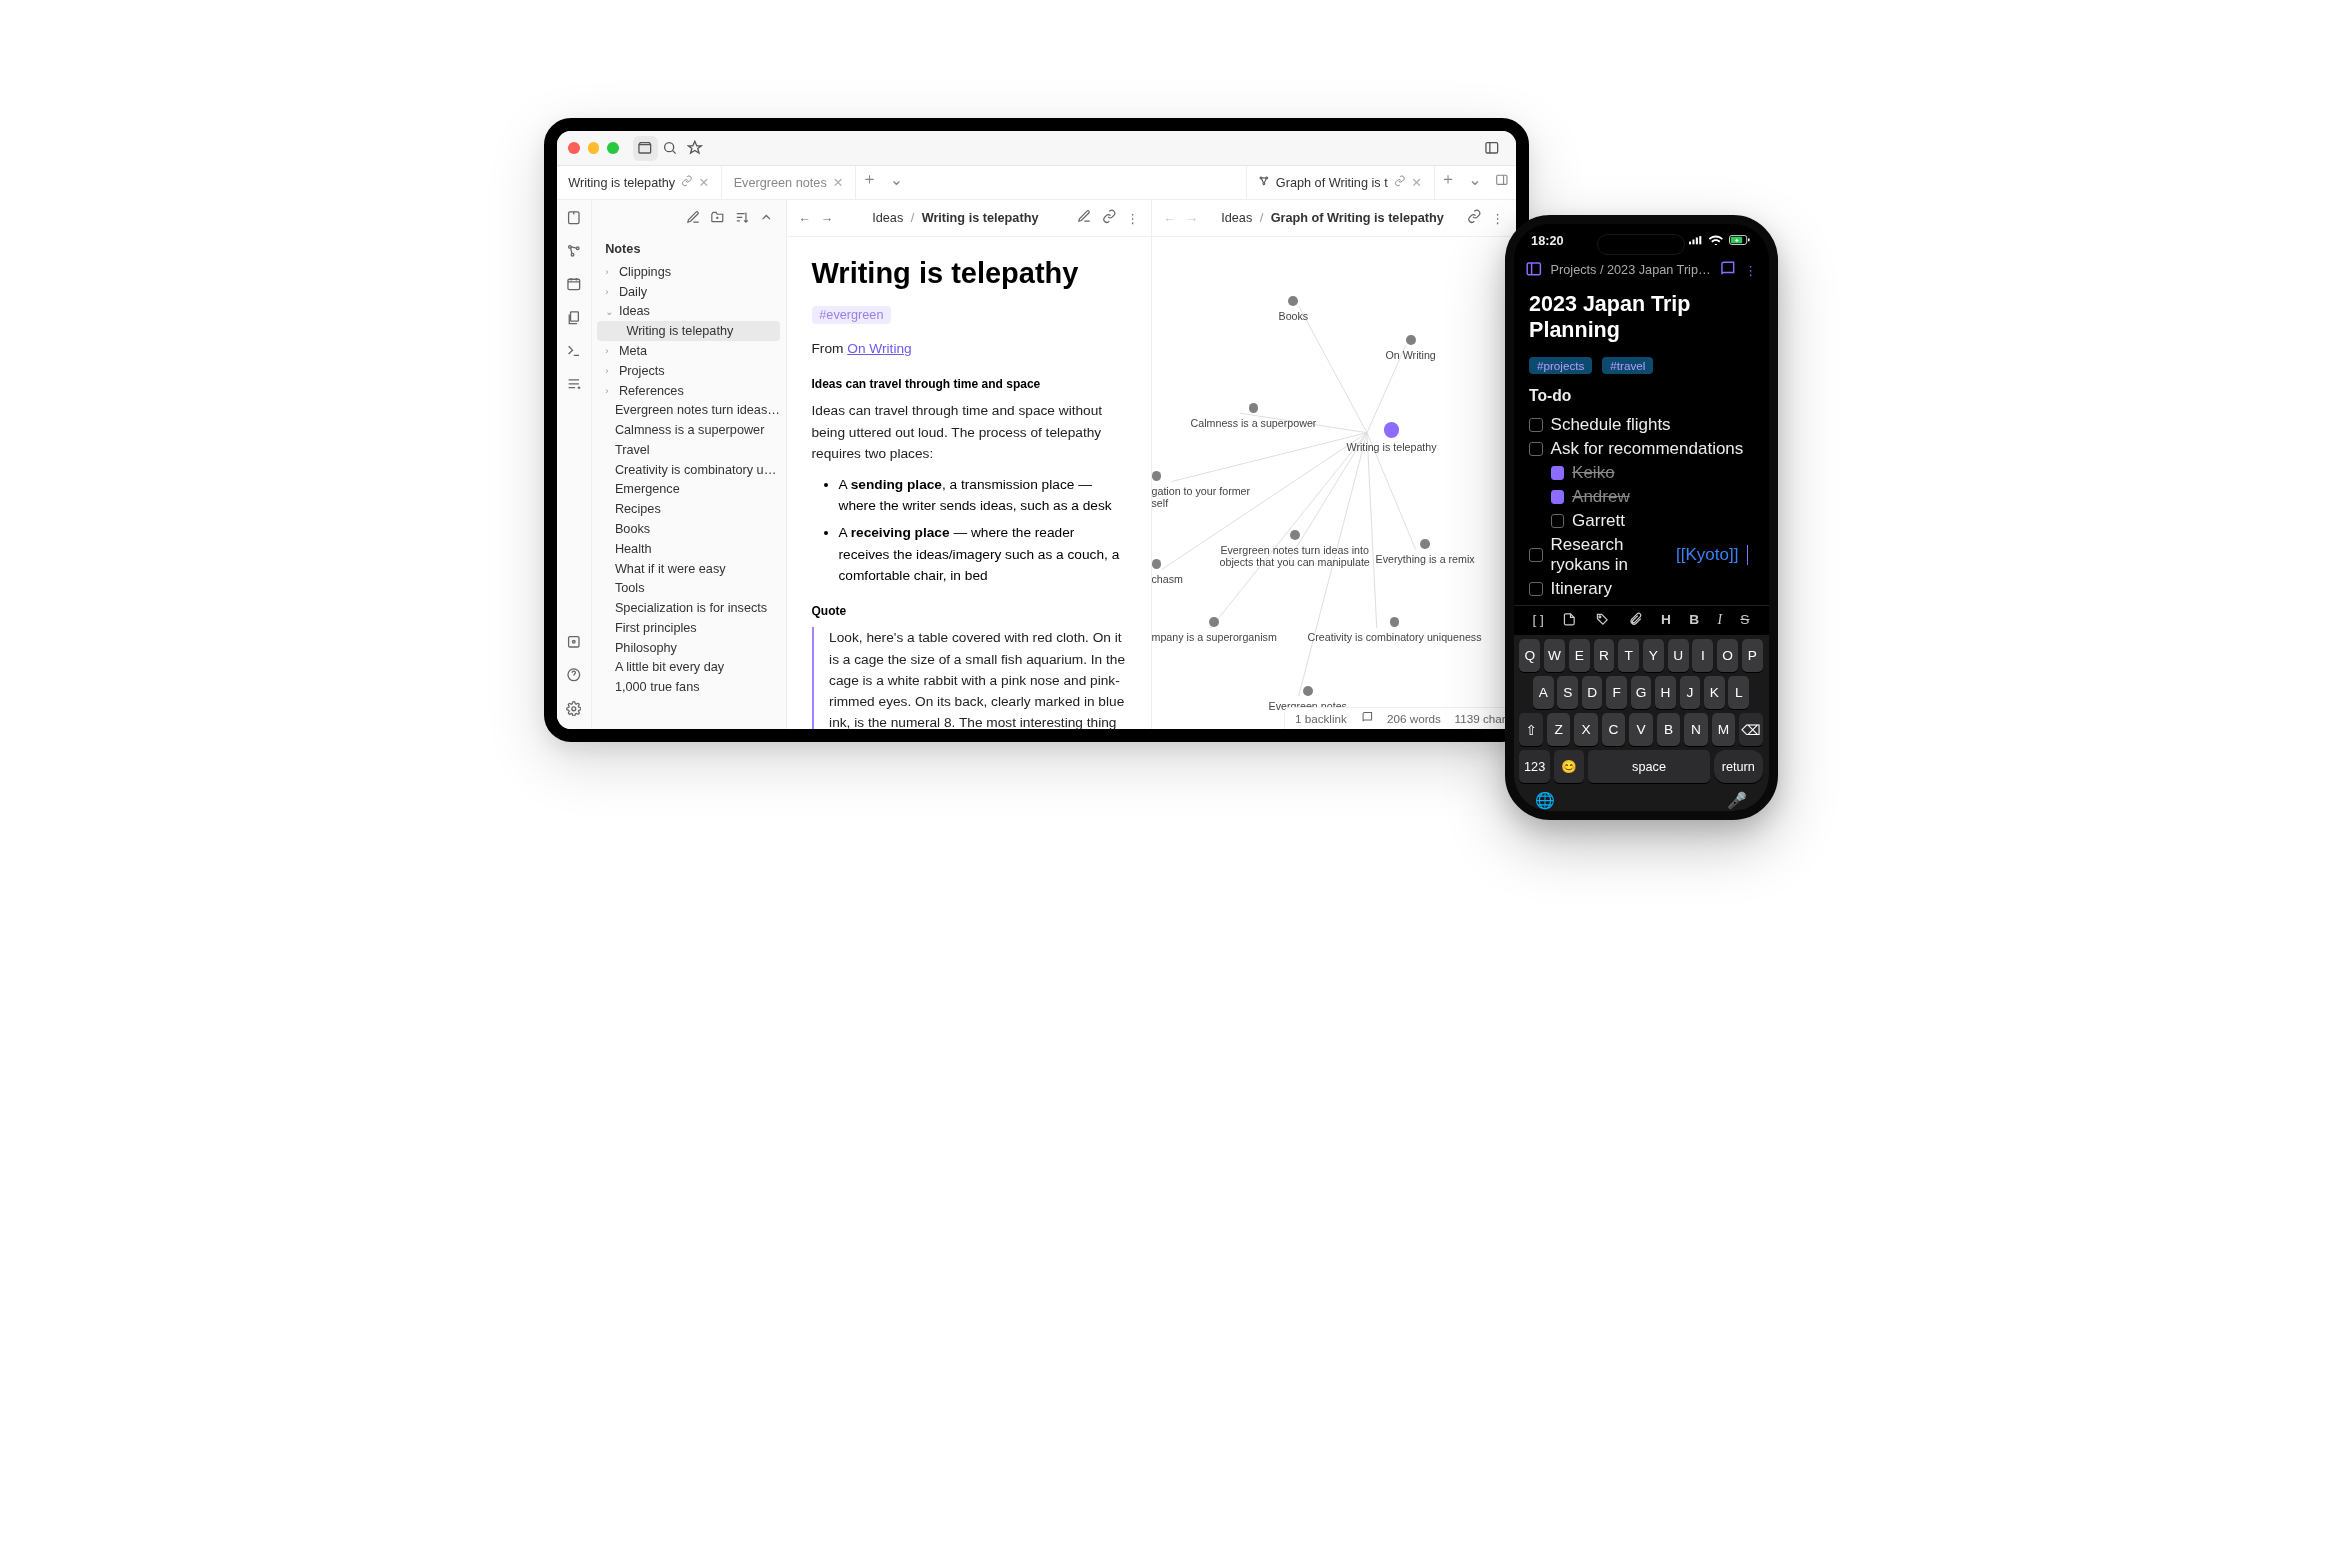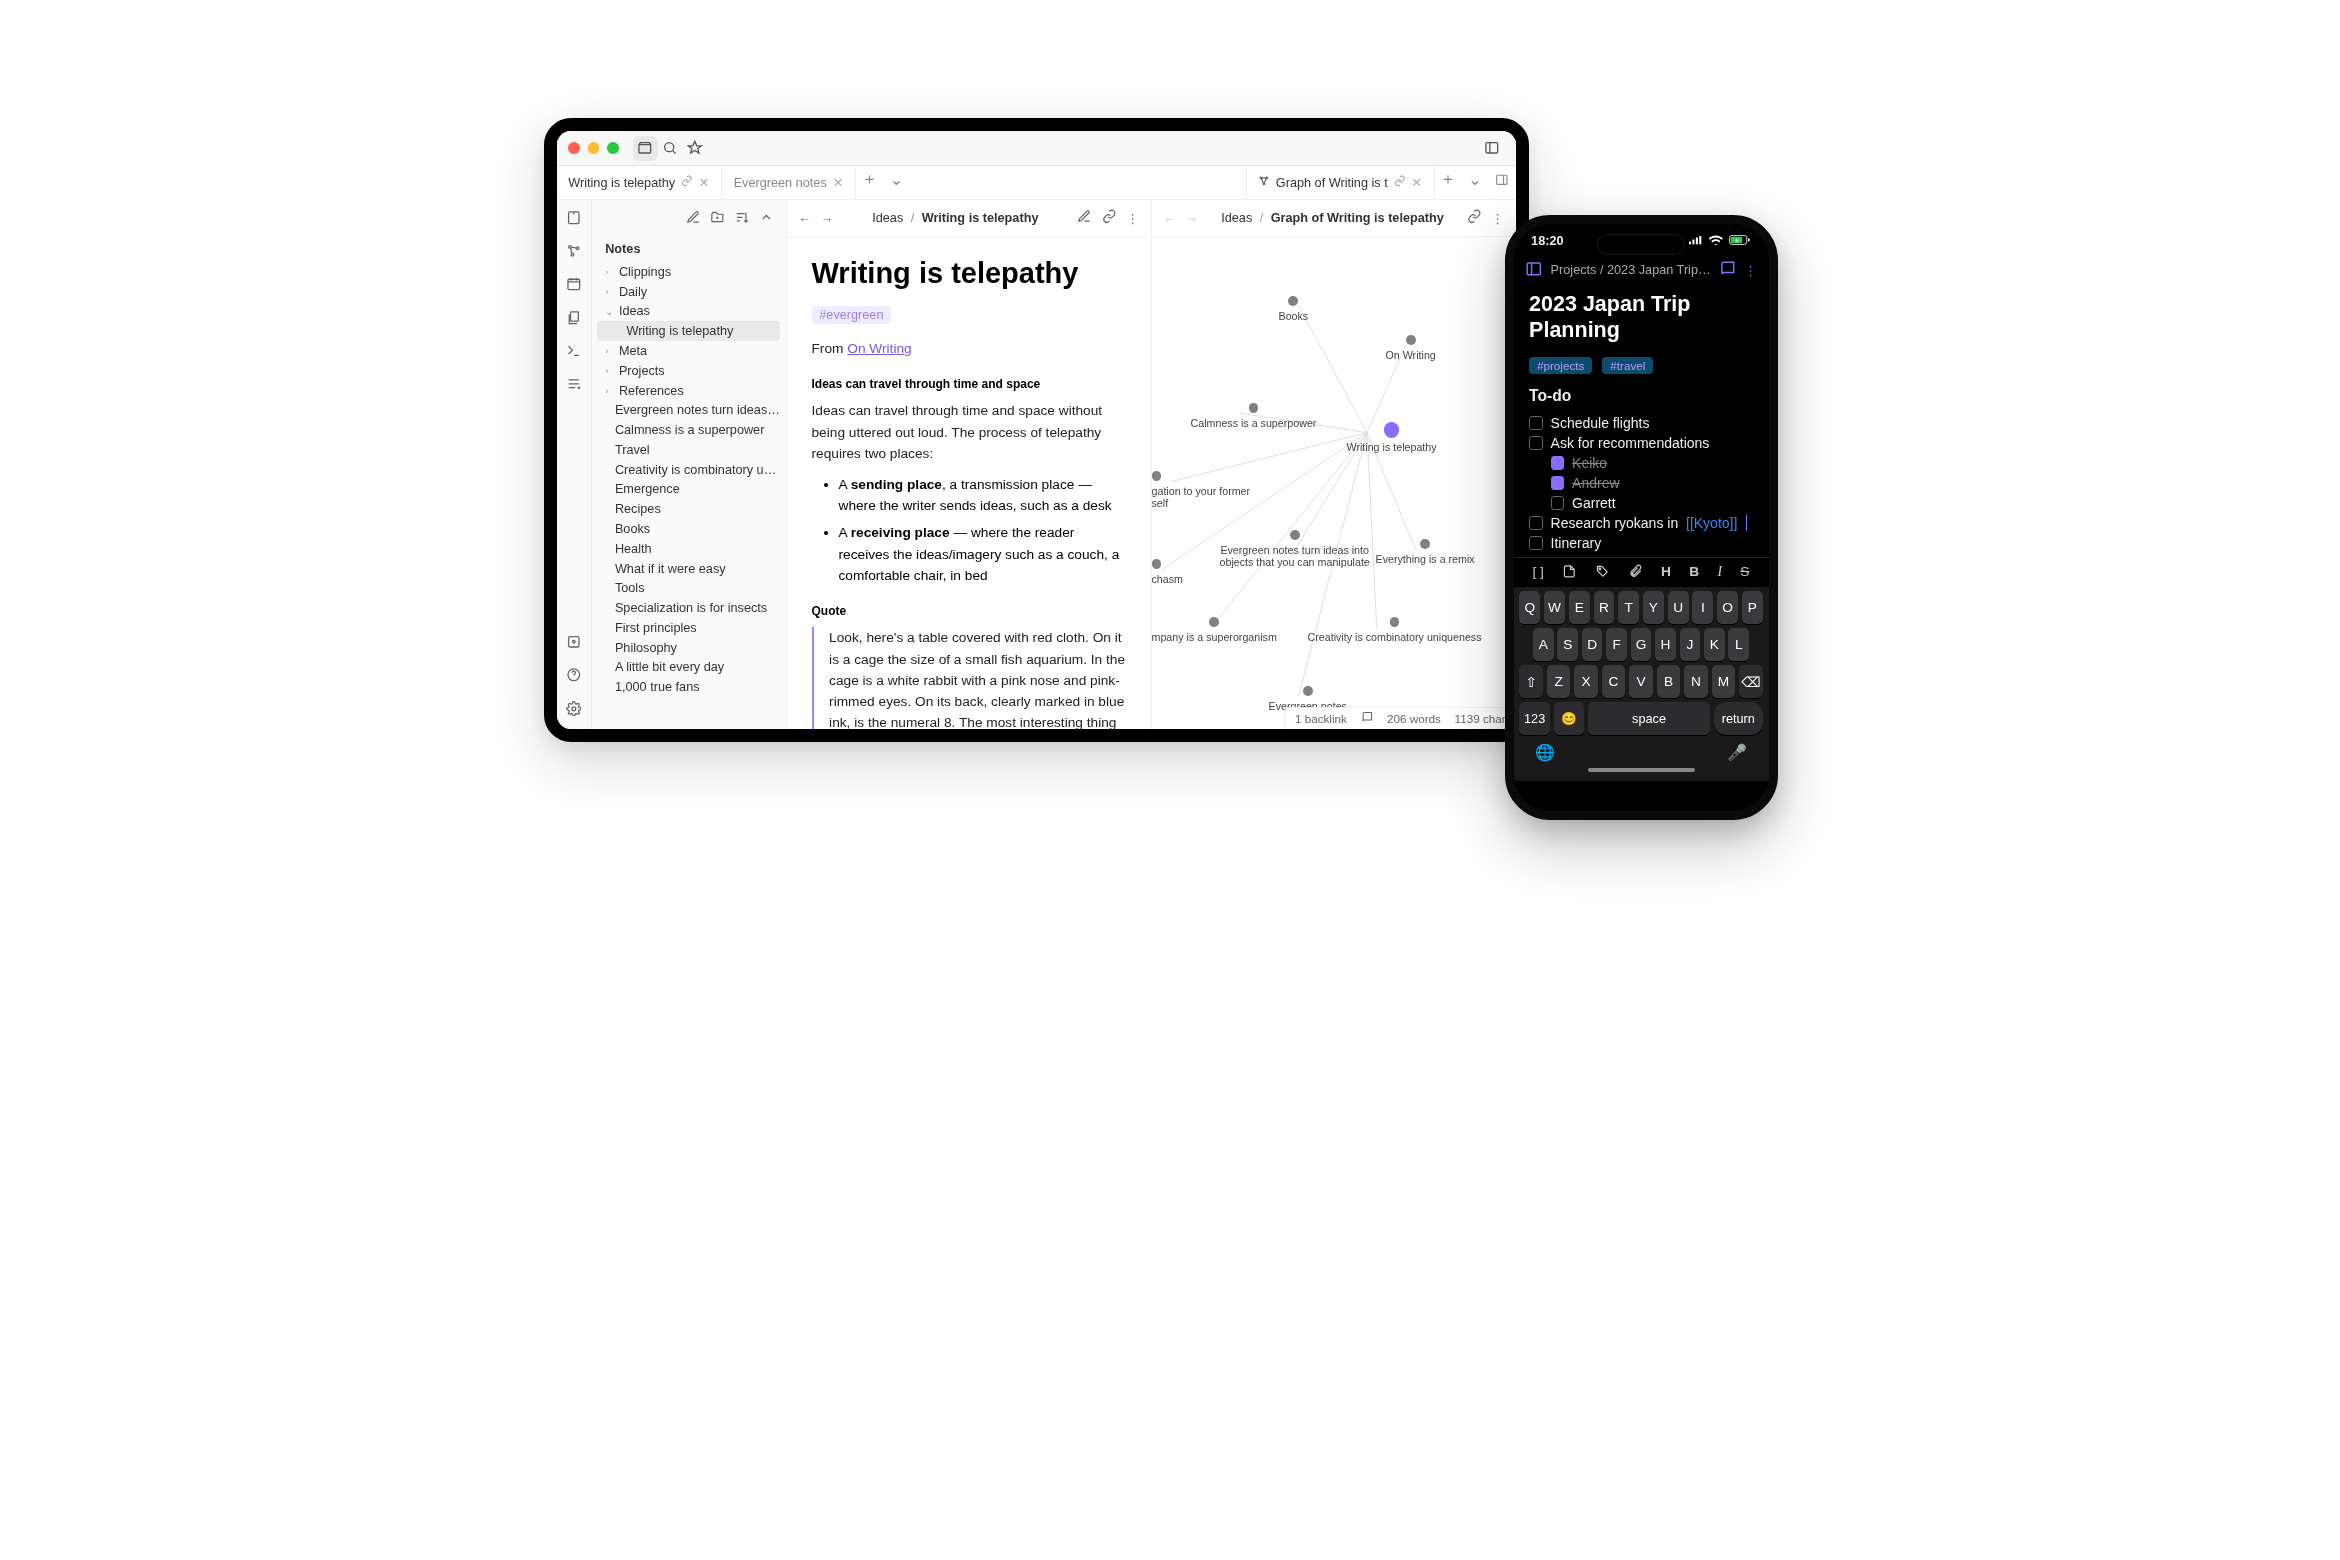--- a/index.html
+++ b/index.html
@@ -92,21 +92,21 @@
   overflow: hidden; color: #eee;
 }
 .phone .statusbar { display: flex; align-items: center; justify-content: space-between; padding: 9.8px 17.6px 3.9px; font-size: 12.7px; font-weight: 600; }
 .phone .island { position: absolute; top: 9.8px; left: 50%; transform: translateX(-50%); width: 88px; height: 21.5px; background: #000; border-radius: 11.7px; border: 1px solid #1a1a1a; }
 .phone-head { display: flex; align-items: center; gap: 7.8px; padding: 7.8px 11.7px; font-size: 12.7px; color: #aaa; }
 .phone-head .crumb { flex: 1; text-align: center; white-space: nowrap; overflow: hidden; text-overflow: ellipsis; }
 .phone-body { padding: 3.9px 15.6px; }
 .phone-body h1 { font-size: 21.5px; font-weight: 800; line-height: 1.2; margin-bottom: 11.7px; color: #fff; }
 .ptag { display: inline-block; background: #0c4a6e; color: #b49dff; font-size: 11.7px; padding: 2px 7.8px; border-radius: 3.9px; margin-right: 5.9px; }
 .phone-body h2 { font-size: 15.6px; font-weight: 700; margin: 13.7px 0 7.8px; }
-.todo { display: flex; align-items: center; gap: 7.8px; font-size: 14px; padding: 2px 0; }
+.todo { display: flex; align-items: center; gap: 7.8px; font-size: 17px; padding: 2px 0; }
 .todo.sub { padding-left: 21.5px; }
 .cb { width: 13.7px; height: 13.7px; border: 1.5px solid #666; border-radius: 2.9px; flex-shrink: 0; }
 .cb.checked { background: #8c6bff; border-color: #8c6bff; }
 .done { text-decoration: line-through; color: #888; }
 .wikilink { color: #3b82f6; }
 .cursor { border-left: 1.5px solid #8c6bff; margin-left: 1px; }
 
 .editbar { display: flex; justify-content: space-around; padding: 5.9px 9.8px; color: #ccc; font-size: 13.7px; border-top: 1px solid #222; }
 .kbd { background: #1a1a1a; padding: 3.9px 5.9px 9.8px; }
 .krow { display: flex; gap: 3.9px; margin-bottom: 3.9px; justify-content: center; }

